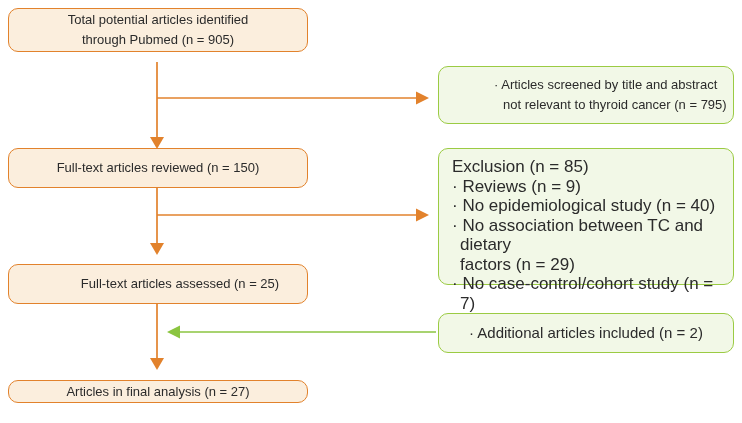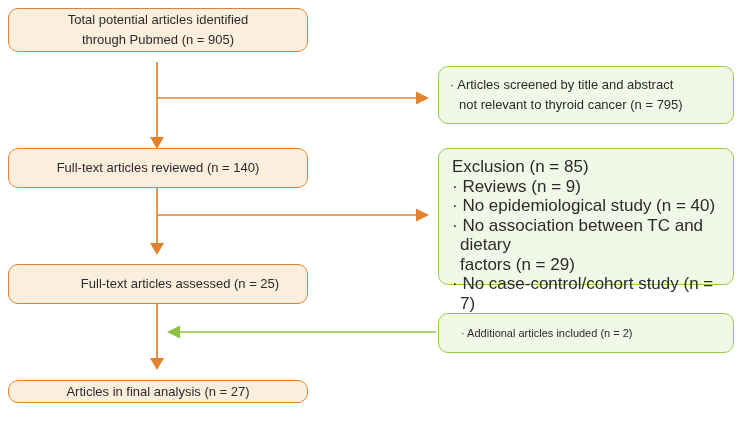--- a/index.html
+++ b/index.html
@@ -34,33 +34,34 @@
   .box.green.vcenter {
     display: flex;
     align-items: center;
   }
   .pre { white-space: pre-line; }
   .hang {
     display: inline-block;
     padding-left: 9px;
     text-indent: -9px;
     white-space: pre-line;
+    margin-left: 44px;
   }
   .exclusion-content {
     padding: 8px 8px 0 13px;
     font-size: 17px;
     line-height: 19.5px;
   }
   .exclusion-item {
     padding-left: 8px;
     text-indent: -8px;
     white-space: pre-line;
   }
   .screened-pad { padding-left: 11px; font-size: 13px; line-height: 20px; }
-  .additional-pad { padding-left: 22px; font-size: 11px; }
+  .additional-pad { padding-left: 30px; font-size: 15px; }
   #arrows {
     position: absolute;
     left: 0; top: 0;
     pointer-events: none;
   }
   .stroke-orange { stroke: var(--arrow-orange, #E2822C); stroke-width: 1.7; fill: none; }
   .fill-orange   { fill: var(--arrow-orange, #E2822C); stroke: none; }
   .stroke-green  { stroke: var(--arrow-green, #8BC540); stroke-width: 1.7; fill: none; }
   .fill-green    { fill: var(--arrow-green, #8BC540); stroke: none; }
 </style>
@@ -89,21 +90,21 @@
     <line class="stroke-green" x1="436" y1="332" x2="180" y2="332"></line>
     <polygon class="fill-green" points="180,325.5 180,338.5 167,332"></polygon>
   </svg>
 
   <div class="box orange" style="left:8px; top:8px; width:300px; height:44px;">
     <span class="pre">Total potential articles identified
 through Pubmed (n = 905)</span>
   </div>
 
   <div class="box orange" style="left:8px; top:148px; width:300px; height:40px;">
-    <span>Full-text articles reviewed (n = 140)</span>
+    <span>Full-text articles reviewed (n = 150)</span>
   </div>
 
   <div class="box orange" style="left:8px; top:264px; width:300px; height:40px;padding-left:44px;">
     <span>Full-text articles assessed (n = 25)</span>
   </div>
 
   <div class="box orange" style="left:8px; top:380px; width:300px; height:23px;">
     <span>Articles in final analysis (n = 27)</span>
   </div>
 

